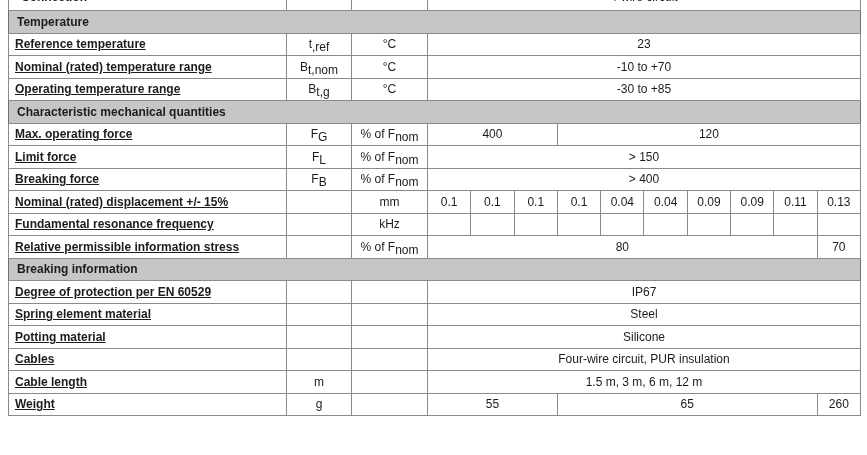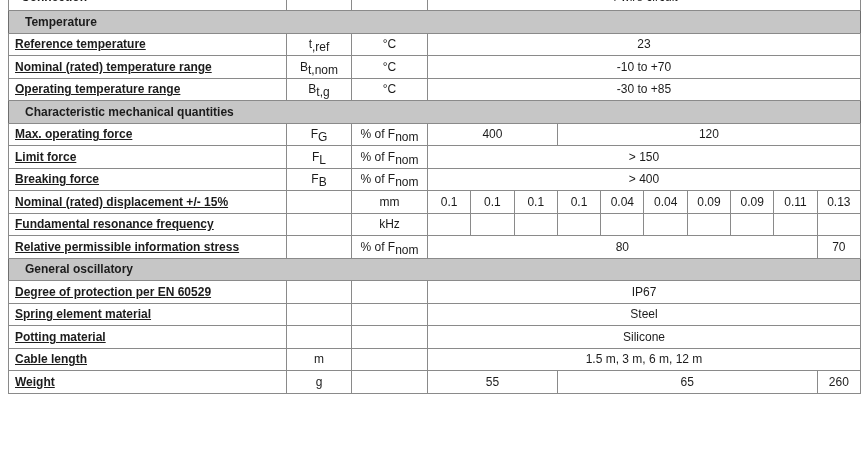--- a/index.html
+++ b/index.html
@@ -20,21 +20,21 @@
     border:1px solid var(--border);
     height:21.5px;padding:0 2px;
     font-size:12px;color:var(--text);
     overflow:hidden;white-space:nowrap;
     font-weight:normal;vertical-align:middle;
   }
   .lbl{text-align:left;font-weight:bold;padding-left:6px;text-decoration:underline;}
   .c{text-align:center;}
   tr.sec th{
     background:var(--header-bg);text-align:left;font-weight:bold;
-    padding-left:16px;border-left:1px solid var(--outer);border-right:1px solid var(--outer);
+    padding-left:8px;border-left:1px solid var(--outer);border-right:1px solid var(--outer);
   }
   sub{font-size:12px;line-height:0;}
   tr.partial td{border-top:none;height:10px;}
   .clip{position:relative;height:10px;overflow:hidden;}
   .clip .txt{position:absolute;bottom:6px;left:6px;white-space:nowrap;font-weight:bold;font-size:12px;}
   .clip .txt.ctr{left:50%;transform:translateX(-50%);font-weight:normal;}
 </style>
 </head>
 <body>
 
@@ -148,39 +148,45 @@
     </tr>
     <tr>
       <td class="lbl">Relative permissible information stress</td>
       <td class="c"></td>
       <td class="c"><span>% of </span><span>F</span><sub>nom</sub></td>
       <td class="c" colspan="9">80</td>
       <td class="c" colspan="1">70</td>
     </tr>
 
     <tr class="sec">
-      <th colspan="13">General oscillatory</th>
+      <th colspan="13">Breaking information</th>
     </tr>
     <tr>
       <td class="lbl">Degree of protection per EN 60529</td>
       <td class="c"></td>
       <td class="c"></td>
       <td class="c" colspan="10">IP67</td>
     </tr>
     <tr>
       <td class="lbl">Spring element material</td>
       <td class="c"></td>
       <td class="c"></td>
       <td class="c" colspan="10">Steel</td>
     </tr>
     <tr>
       <td class="lbl">Potting material</td>
       <td class="c"></td>
       <td class="c"></td>
       <td class="c" colspan="10">Silicone</td>
+    </tr>
+    <tr>
+      <td class="lbl">Cables</td>
+      <td class="c"></td>
+      <td class="c"></td>
+      <td class="c" colspan="10">Four-wire circuit, PUR insulation</td>
     </tr>
     <tr>
       <td class="lbl">Cable length</td>
       <td class="c">m</td>
       <td class="c"></td>
       <td class="c" colspan="10">1.5 m, 3 m, 6 m, 12 m</td>
     </tr>
     <tr>
       <td class="lbl">Weight</td>
       <td class="c">g</td>

